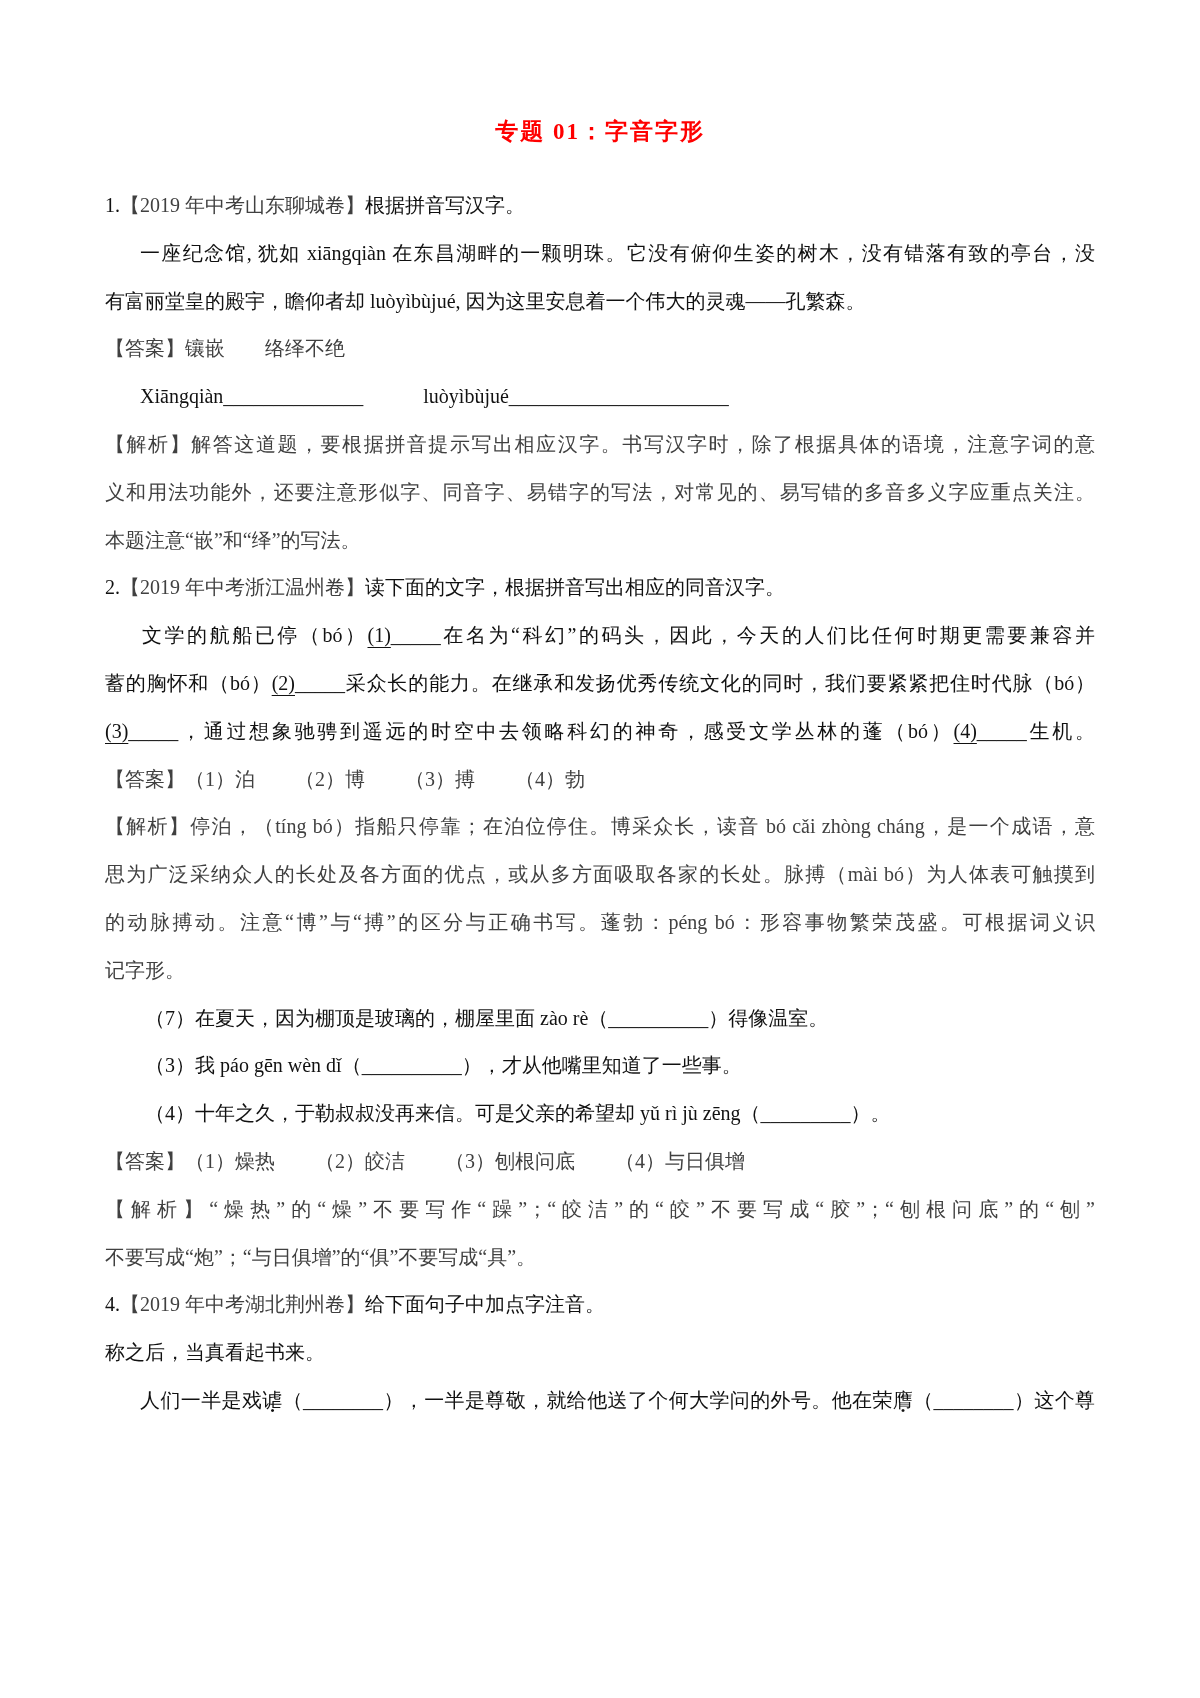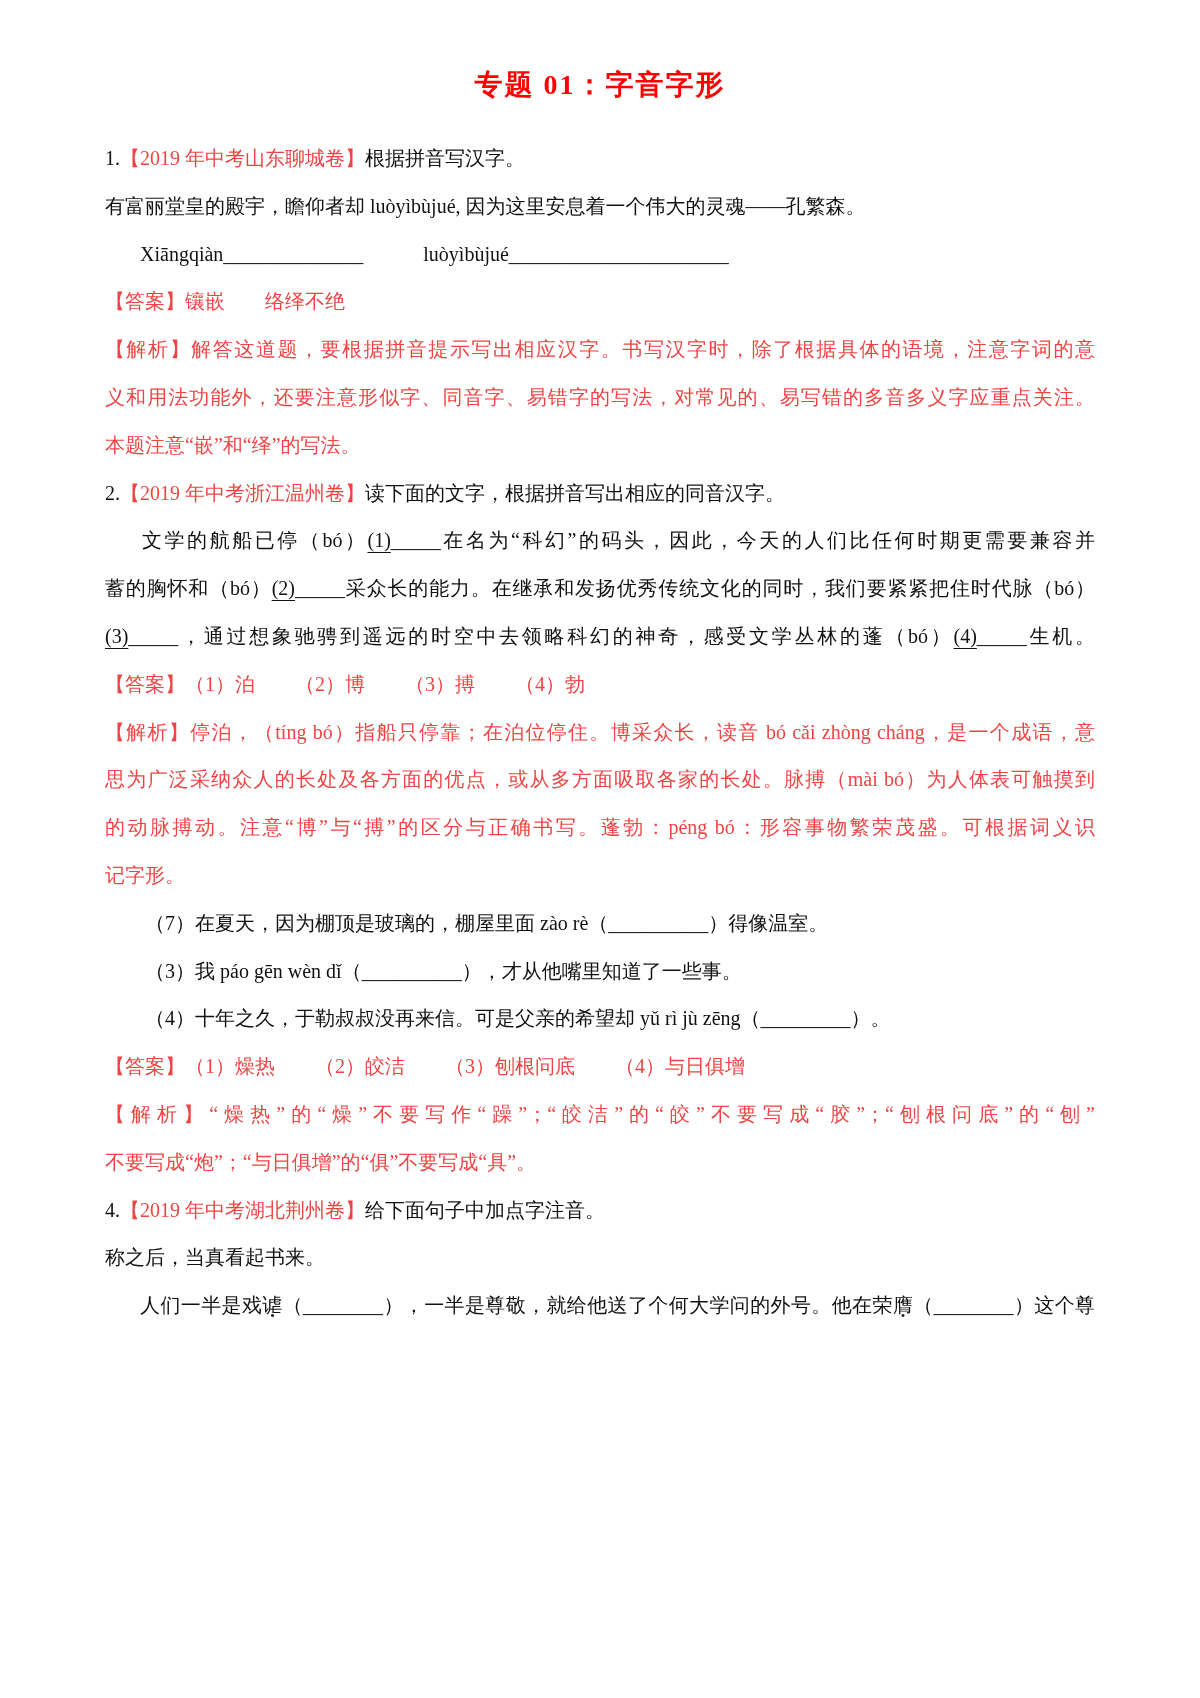--- a/index.html
+++ b/index.html
@@ -6,24 +6,24 @@
   .page {
     position: relative;
     width: 1200px;
     height: 1698px;
     background: #ffffff;
     overflow: hidden;
     font-family: "Liberation Serif", "DejaVu Serif", serif;
     color: #111111;
   }
   .title {
-    margin: 0;
-    padding-top: 67px;
+    margin: 8px;
+    padding-top: 106px;
     text-align: center;
-    font-size: 28px;
+    font-size: 23px;
     line-height: 36px;
     font-weight: bold;
     letter-spacing: 2px;
     color: #ff0000;
   }
   .doc {
     margin: 32px 0 0 105px;
     width: 990px;
     font-size: 20px;
     line-height: 47.8px;
@@ -32,44 +32,45 @@
     min-height: 47.8px;
     white-space: nowrap;
   }
   .line.fill {
     white-space: normal;
     text-align: justify;
     text-align-last: justify;
     text-justify: inter-ideograph;
   }
   .seg { color: #111111; }
-  .seg.red { color: #ef4444; }
+  .seg.red { color: #404040; }
   .seg.u { text-decoration: underline; text-underline-offset: 5px; text-decoration-thickness: 1px; }
   .seg.dot-under { position: relative; }
   .seg.dot-under::after {
     content: "\2022";
     position: absolute;
     left: 50%;
     transform: translateX(-50%);
     bottom: -0.45em;
     font-size: 13px;
     line-height: 1;
     color: #111111;
   }
 </style>
 </head>
 <body>
 
 <div class="page">
   <h1 class="title">专题 01：字音字形</h1>
   <div class="doc" id="doc">
       <div class="line"><span class="seg">1.</span><span class="seg red">【2019 年中考山东聊城卷】</span><span class="seg">根据拼音写汉字。</span></div>
+      <div class="line fill" style="padding-left: 35px;"><span class="seg">一座纪念馆, 犹如 xiāngqiàn 在东昌湖畔的一颗明珠。它没有俯仰生姿的树木，没有错落有致的亭台，没</span></div>
       <div class="line"><span class="seg">有富丽堂皇的殿宇，瞻仰者却 luòyìbùjué, 因为这里安息着一个伟大的灵魂——孔繁森。</span></div>
+      <div class="line"><span class="seg red">【答案】镶嵌　　络绎不绝</span></div>
       <div class="line" style="padding-left: 35px;"><span class="seg">Xiāngqiàn</span><span class="seg">______________</span><span class="seg">　　　</span><span class="seg">luòyìbùjué</span><span class="seg">______________________</span></div>
-      <div class="line"><span class="seg red">【答案】镶嵌　　络绎不绝</span></div>
       <div class="line fill"><span class="seg red">【解析】解答这道题，要根据拼音提示写出相应汉字。书写汉字时，除了根据具体的语境，注意字词的意</span></div>
       <div class="line fill"><span class="seg red">义和用法功能外，还要注意形似字、同音字、易错字的写法，对常见的、易写错的多音多义字应重点关注。</span></div>
       <div class="line"><span class="seg red">本题注意“嵌”和“绎”的写法。</span></div>
       <div class="line"><span class="seg">2.</span><span class="seg red">【2019 年中考浙江温州卷】</span><span class="seg">读下面的文字，根据拼音写出相应的同音汉字。</span></div>
       <div class="line fill" style="padding-left: 37px;"><span class="seg">文学的航船已停（bó）</span><span class="seg u">(1)</span><span class="seg">_____</span><span class="seg">在名为“科幻”的码头，因此，今天的人们比任何时期更需要兼容并</span></div>
       <div class="line fill"><span class="seg">蓄的胸怀和（bó）</span><span class="seg u">(2)</span><span class="seg">_____</span><span class="seg">采众长的能力。在继承和发扬优秀传统文化的同时，我们要紧紧把住时代脉（bó）</span></div>
       <div class="line fill"><span class="seg u">(3)</span><span class="seg">_____</span><span class="seg">，通过想象驰骋到遥远的时空中去领略科幻的神奇，感受文学丛林的蓬（bó）</span><span class="seg u">(4)</span><span class="seg">_____</span><span class="seg">生机。</span></div>
       <div class="line"><span class="seg red">【答案】（1）泊　　（2）博　　（3）搏　　（4）勃</span></div>
       <div class="line fill"><span class="seg red">【解析】停泊，（tíng bó）指船只停靠；在泊位停住。博采众长，读音 bó cǎi zhòng cháng，是一个成语，意</span></div>
       <div class="line fill"><span class="seg red">思为广泛采纳众人的长处及各方面的优点，或从多方面吸取各家的长处。脉搏（mài bó）为人体表可触摸到</span></div>

